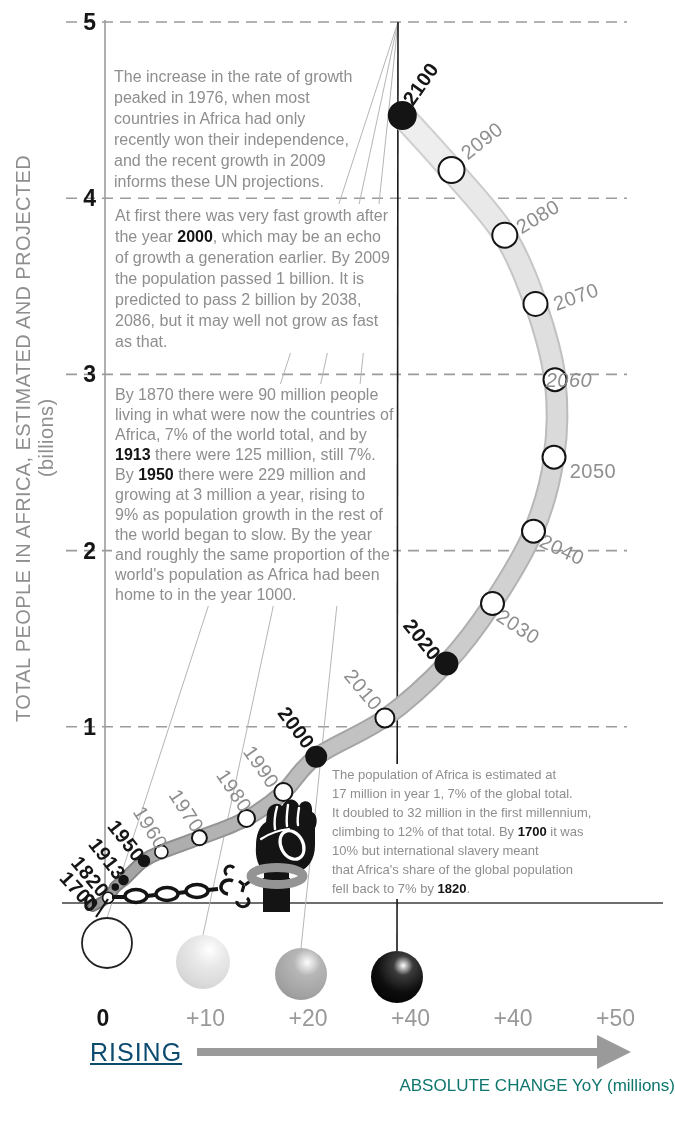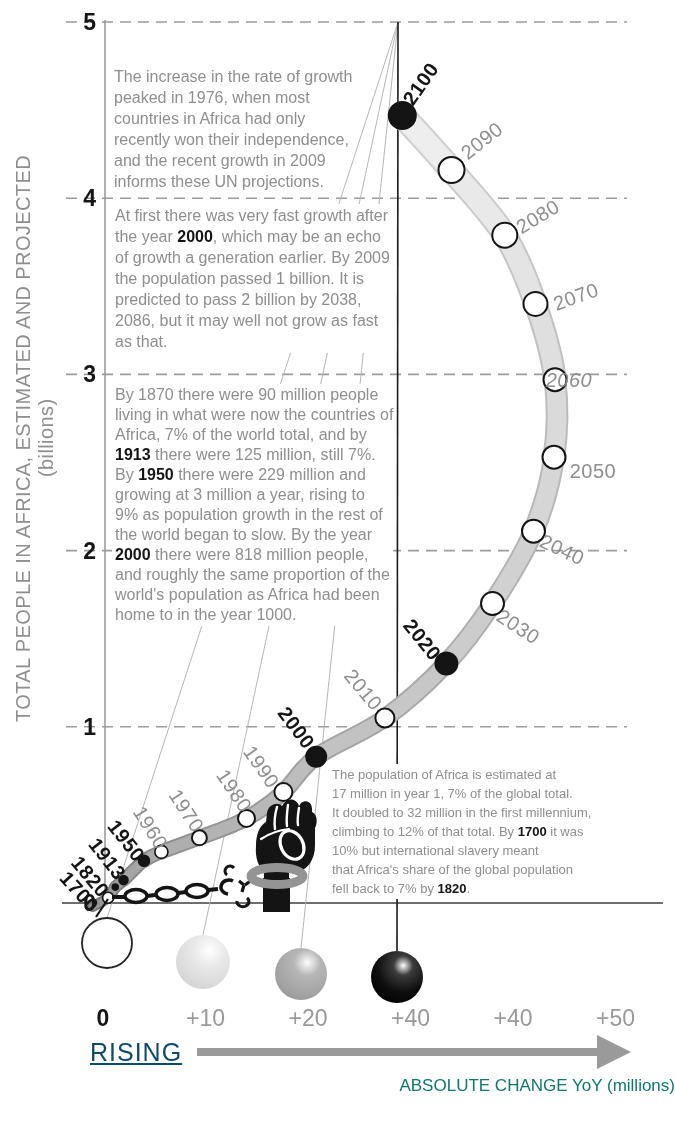--- a/index.html
+++ b/index.html
@@ -202,21 +202,20 @@
       </div>
       <div class="para para-3">
         <div>By 1870 there were 90 million people</div>
         <div>living in what were now the countries of</div>
         <div>Africa, 7% of the world total, and by</div>
         <div><b>1913</b> there were 125 million, still 7%.</div>
         <div>By <b>1950</b> there were 229 million and</div>
         <div>growing at 3 million a year, rising to</div>
         <div>9% as population growth in the rest of</div>
         <div>the world began to slow. By the year</div>
-        <div><b>2000</b> there were 818 million people,</div>
         <div>and roughly the same proportion of the</div>
         <div>world's population as Africa had been</div>
         <div>home to in the year 1000.</div>
       </div>
       <div class="para para-4">
         <div>The population of Africa is estimated at</div>
         <div>17 million in year 1, 7% of the global total.</div>
         <div>It doubled to 32 million in the first millennium,</div>
         <div>climbing to 12% of that total. By <b>1700</b> it was</div>
         <div>10% but international slavery meant</div>

